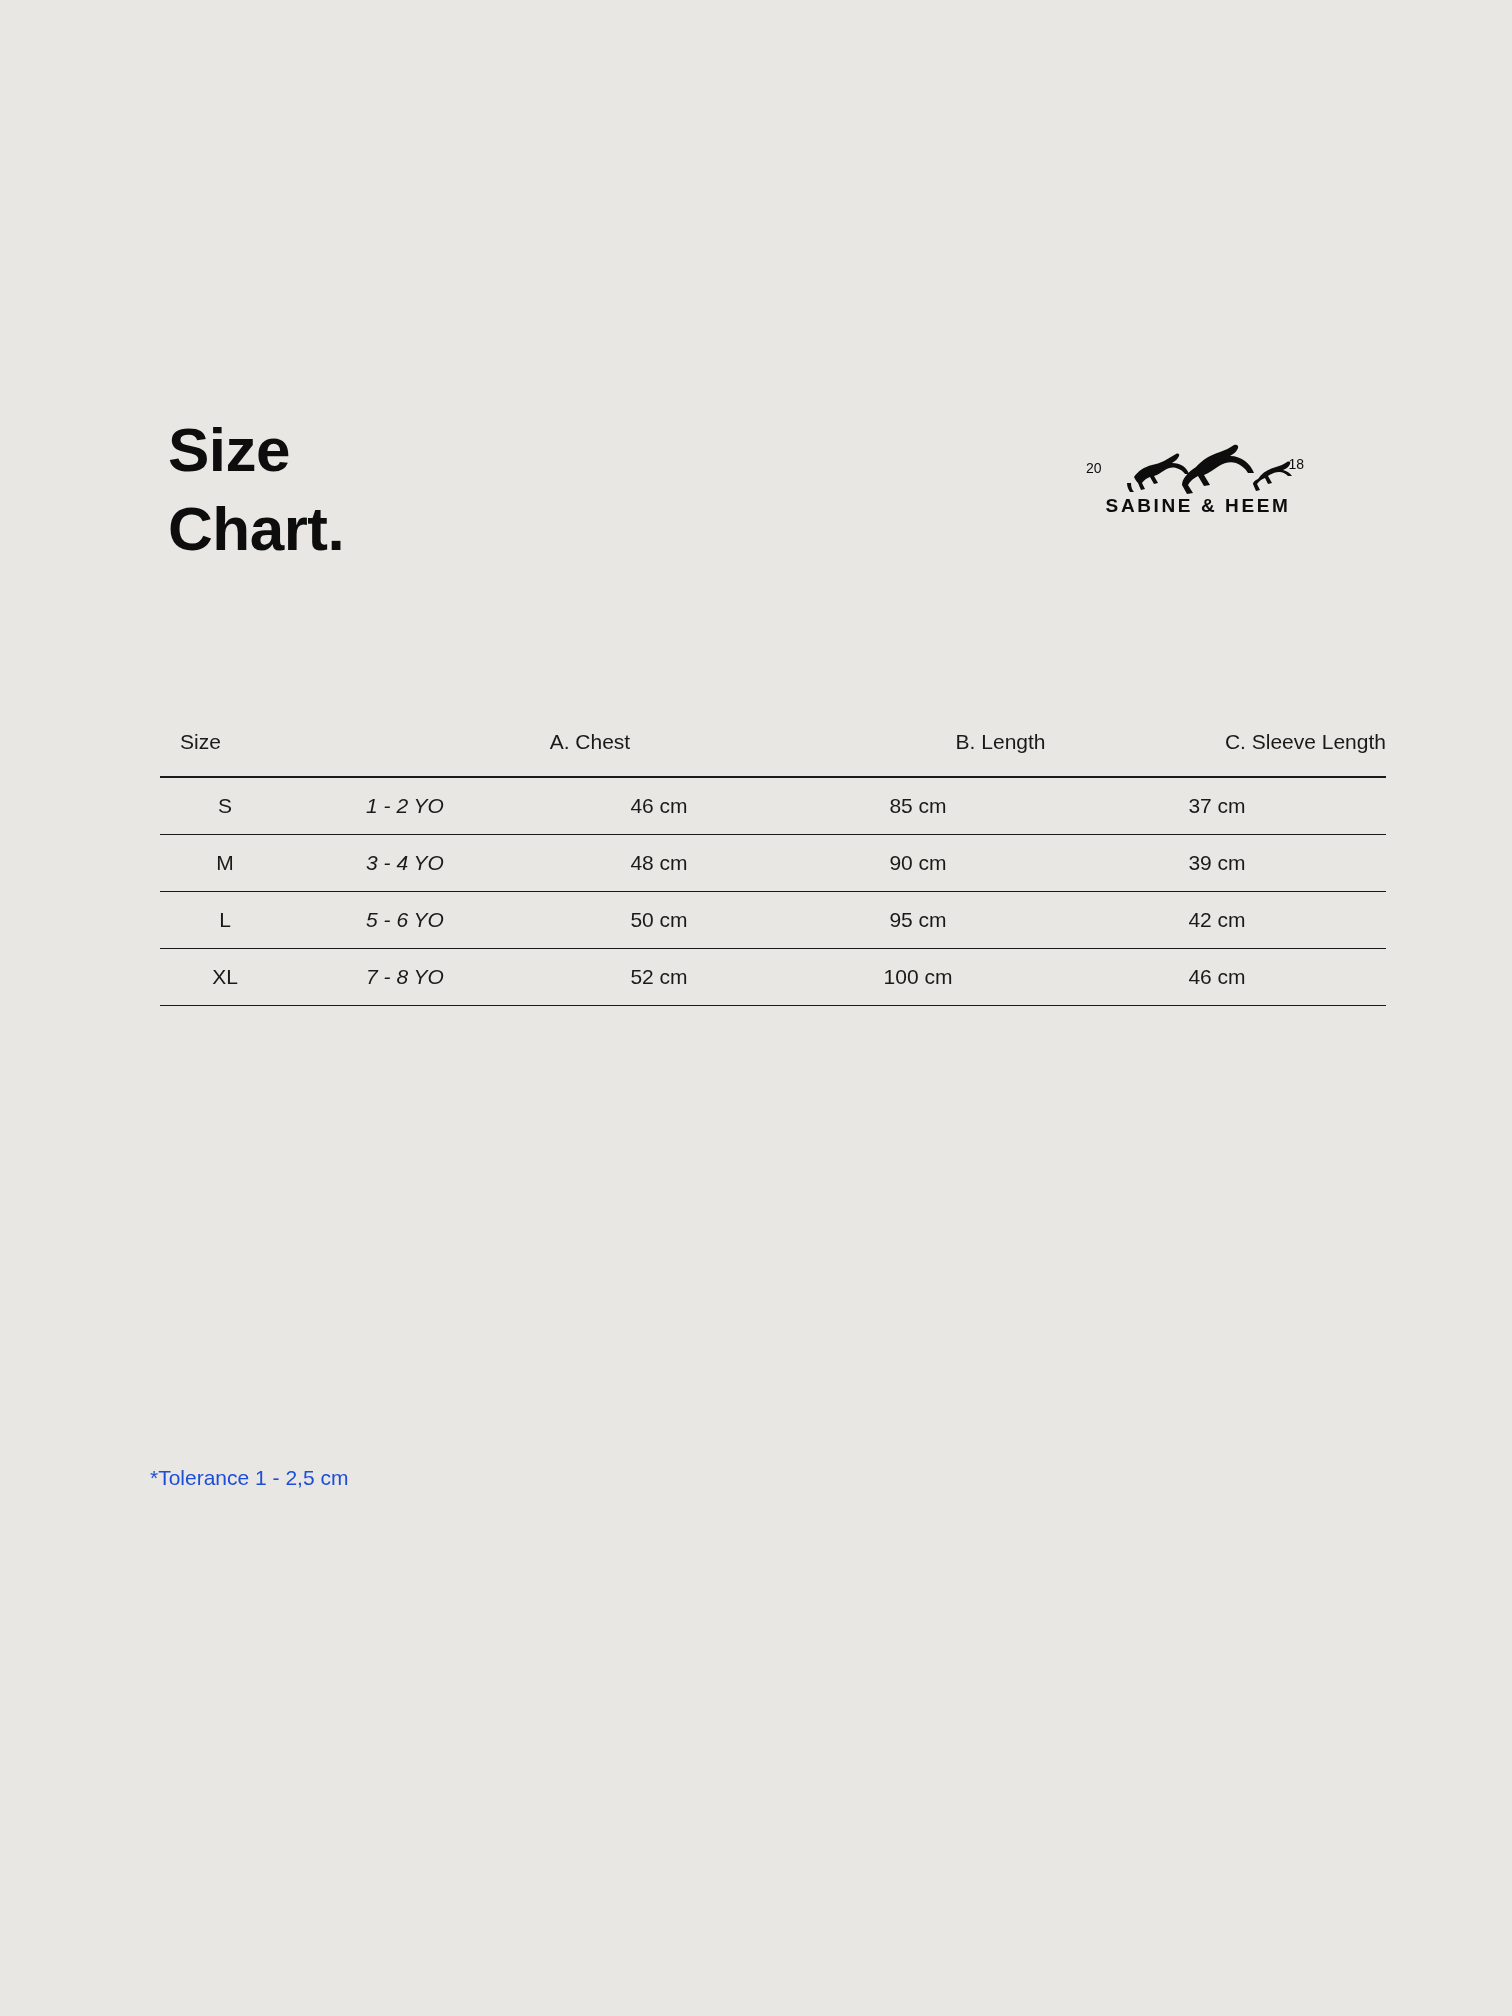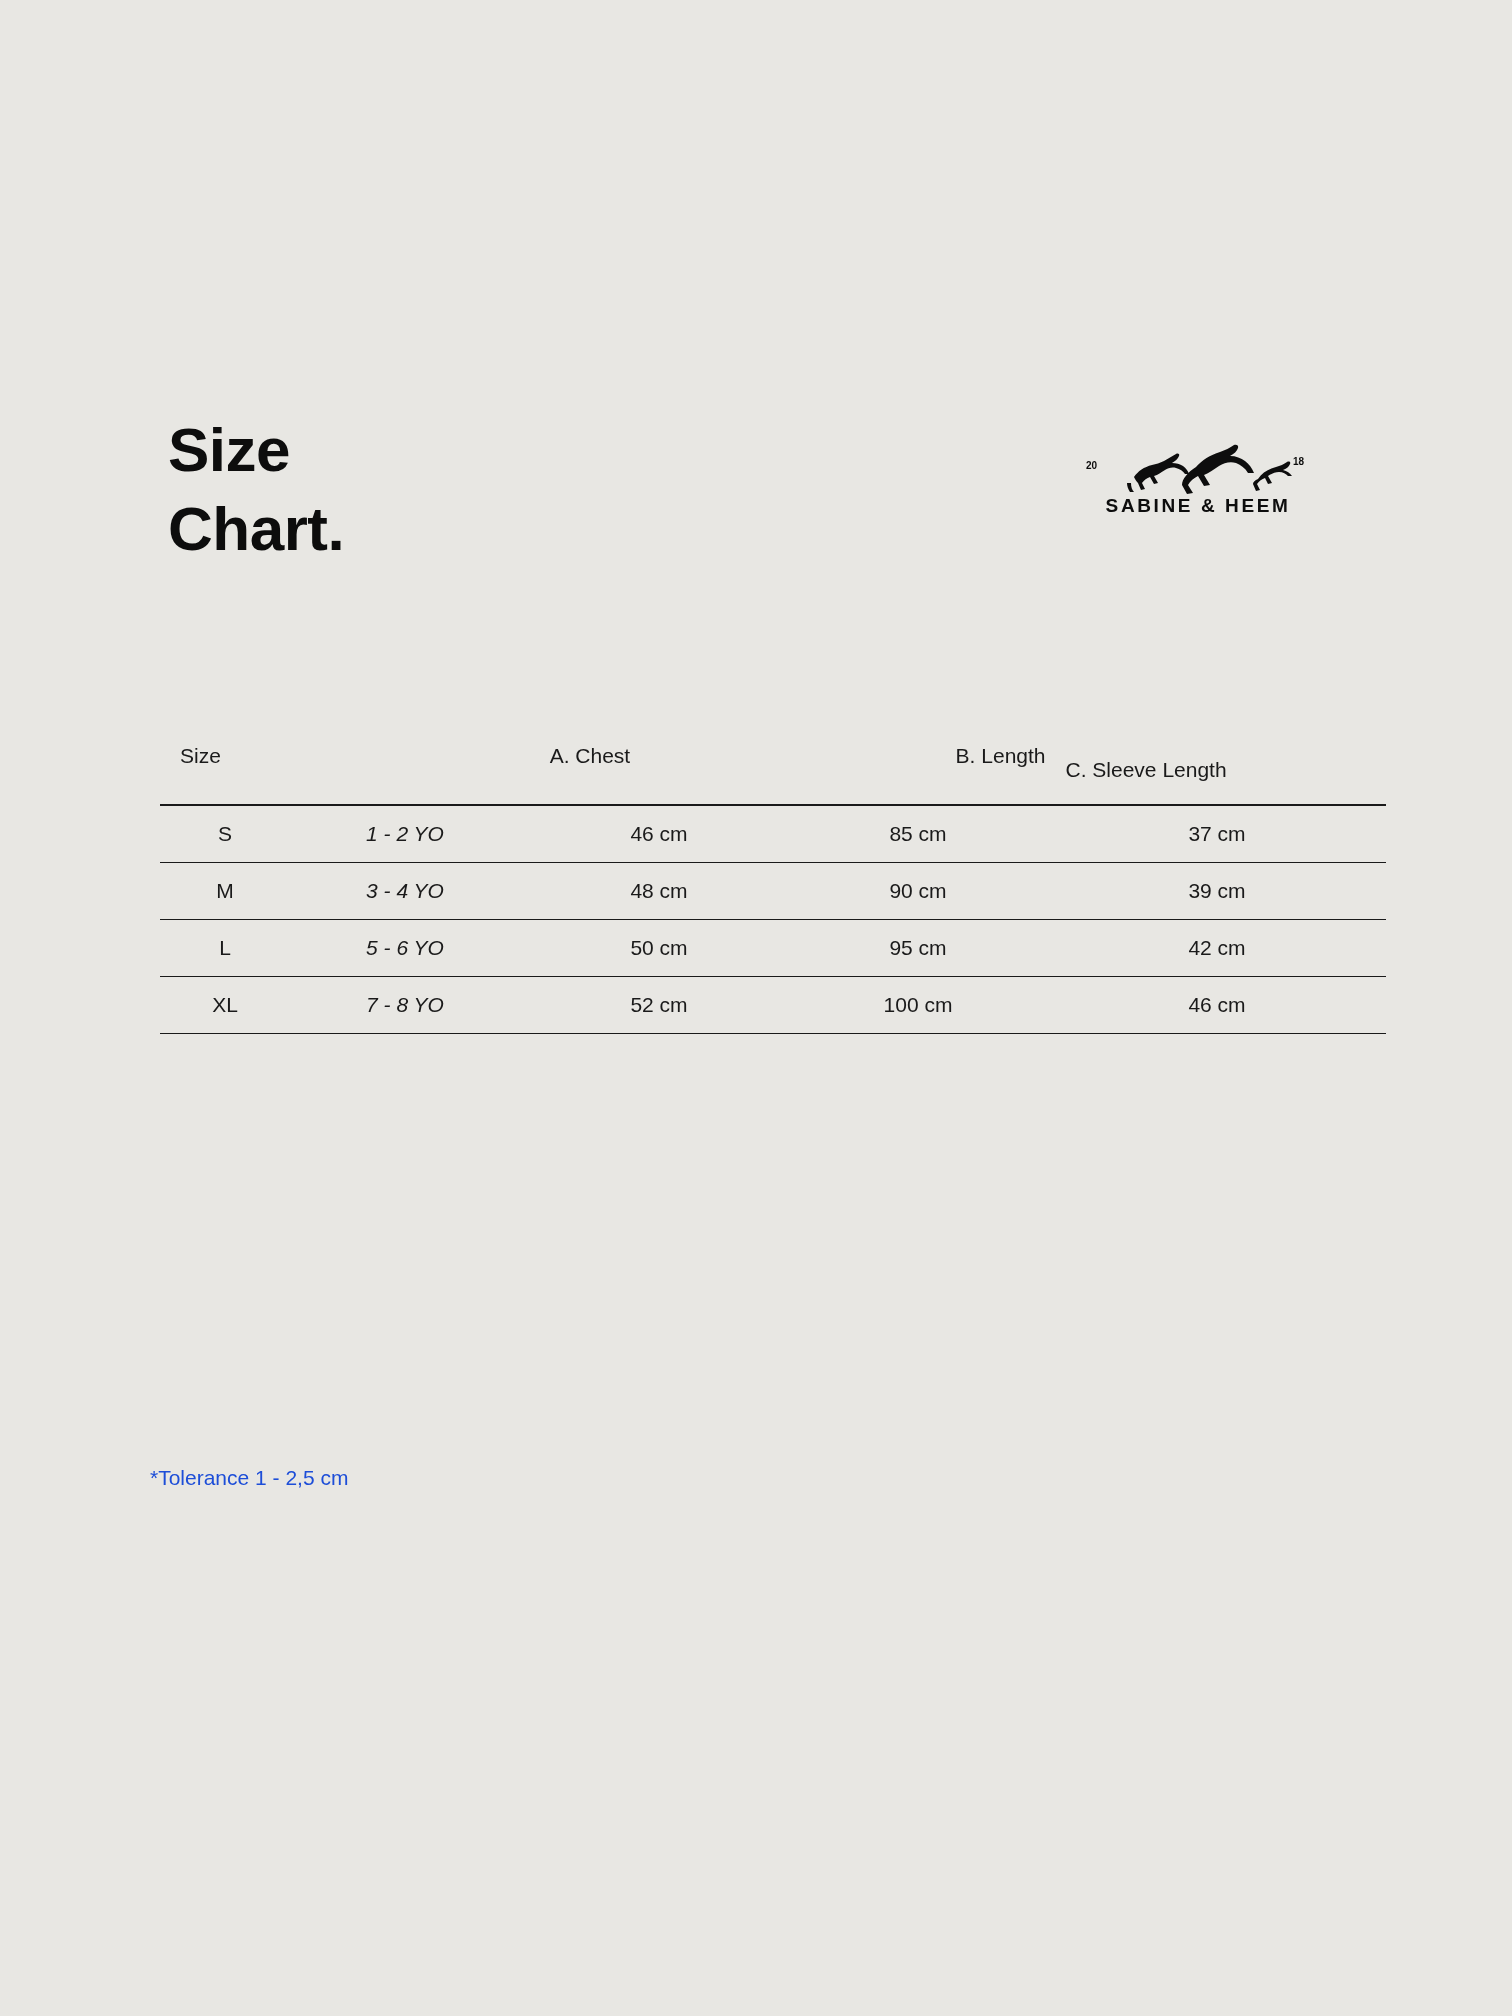--- a/index.html
+++ b/index.html
@@ -50,22 +50,22 @@
     margin: 0 auto;
   }
   .brand-name {
     font-size: 19px;
     font-weight: bold;
     letter-spacing: 2.6px;
     color: #0d0d0d;
   }
   .brand-year {
     position: absolute;
-    font-size: 10px;
-    font-weight: bold;
+    font-size: 14px;
+    font-weight: normal;
     color: #0d0d0d;
     line-height: 1;
   }
   .brand-year.left { left: 8px; top: 18px; }
   .brand-year.right { right: 14px; top: 14px; }
 
   
   .table {
     position: absolute;
     left: 160px;
@@ -90,21 +90,21 @@
   .c-length  { width: 240px; text-align: center; }
   .c-sleeve  { width: 330px; text-align: center; }
 
   .row.head .cell {
     font-size: 21px;
     color: #1a1a1a;
   }
   .row.head .c-size { text-align: left; padding-left: 20px; }
   .row.head .c-chest { text-align: left; padding-left: 20px; }
   .row.head .c-length { text-align: right; padding-left: 20px; }
-  .row.head .c-sleeve { text-align: left; padding-left: 20px; margin-top: 28px; }
+  .row.head .c-sleeve { text-align: right; padding-left: 20px; }
 
   .row.body .cell {
     font-size: 21px;
     color: #1a1a1a;
   }
   .row.body .c-chest,
   .row.body .c-length,
   .row.body .c-sleeve { padding-left: 14px; }
 
   

